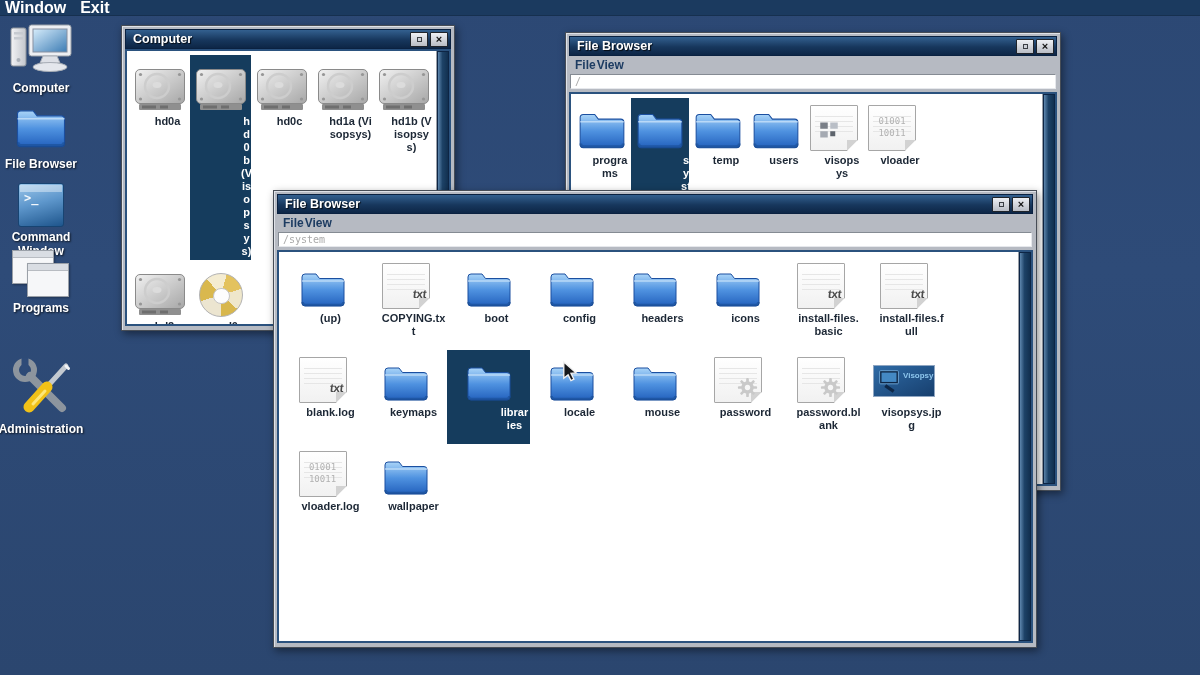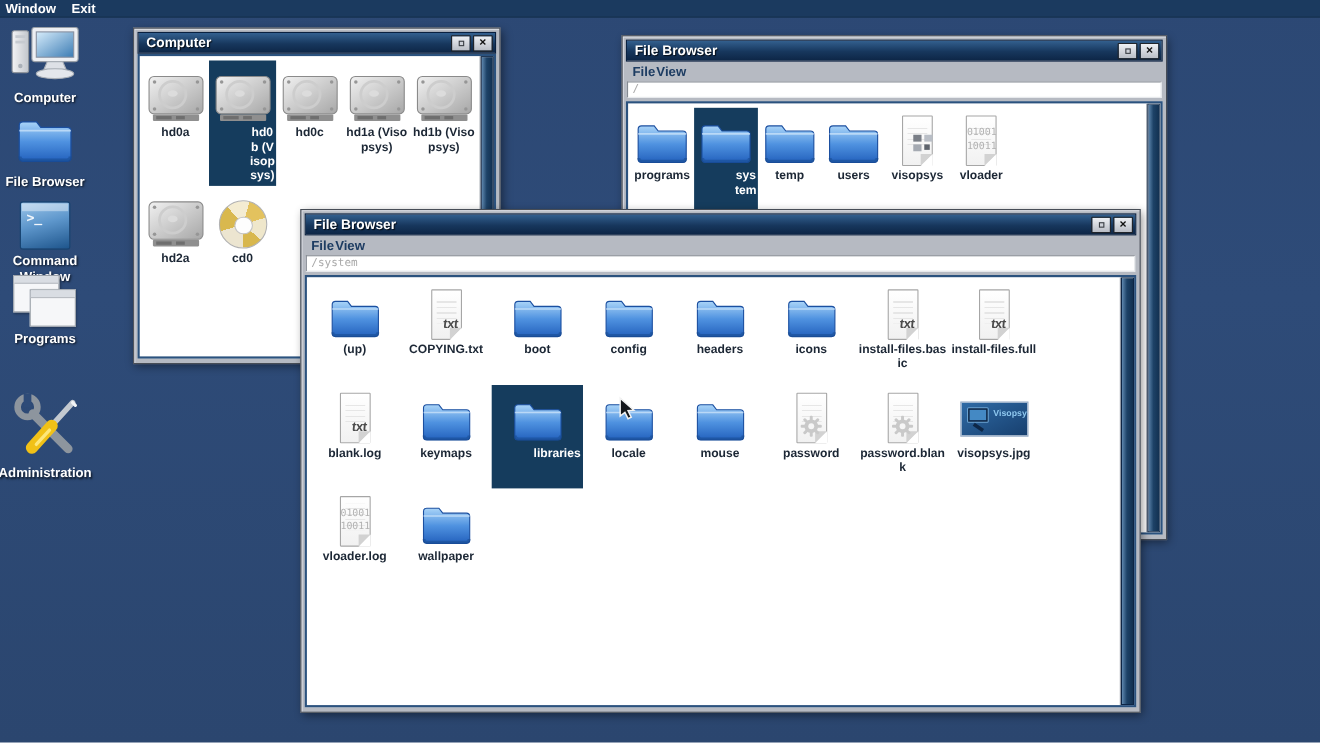--- a/index.html
+++ b/index.html
@@ -9,21 +9,21 @@
     background:linear-gradient(#2c4874, #2e4b78 40%, #2b466f);
     position:relative;
   }
 
   
   .topbar {
     position:absolute; left:0; top:0; width:1200px; height:16px;
     background:#1b3a5f; border-bottom:1px solid #16304f;
     display:flex; align-items:center; gap:14px; padding-left:5px;
   }
-  .topbar .menu-item { color:#fff; font-weight:bold; font-size:12px; cursor:default; }
+  .topbar .menu-item { color:#fff; font-weight:bold; font-size:16px; cursor:default; }
 
   
   .desktop-icon {
     position:absolute; left:0; width:82px;
     display:flex; flex-direction:column; align-items:center; gap:3px;
   }
   .dlabel {
     color:#fff; font-weight:bold; font-size:12px; text-align:center;
     line-height:1.18; text-shadow:1px 1px 2px rgba(0,0,0,.75);
   }
@@ -85,21 +85,21 @@
   }
 
   
   .fitem {
     display:flex; flex-direction:column; align-items:center;
     padding:3px 1px 2px 1px;
   }
   .fitem .ficon { height:50px; display:flex; align-items:flex-end; justify-content:center; }
   .fitem .flabel {
     margin-top:3px; font-weight:bold; font-size:11px; color:#1c2735;
-    text-align:center; line-height:1.18; word-break:break-all; max-width:100%;
+    text-align:center; line-height:1.18; word-break:break-all; max-width:100%;margin-left:16px;
   }
   .fitem.selected { background:#153c5d; }
   .fitem.selected .flabel { color:#fff;padding-left:36px; }
 
   #win-computer { left:121px; top:25px; width:334px; height:306px; z-index:1; }
   #win-computer .client { height:277px; }
   #win-computer .fitem { width:61px; min-height:102px; }
   #win-computer .ficon { height:54px; }
 
   #win-fb-root { left:565px; top:32px; width:496px; height:459px; z-index:2; }
@@ -120,21 +120,21 @@
     background:
       radial-gradient(circle, #fff 0 13%, #0000 13.5%),
       conic-gradient(from 210deg, #ece5d0 0 12%, #d9b84e 12% 30%, #f4ecd2 30% 46%,
                      #e3c25e 46% 62%, #efe7cb 62% 78%, #d8b74d 78% 92%, #ece5d0 92% 100%);
   }
   .cd::after {
     content:""; position:absolute; left:33%; top:33%; width:34%; height:34%;
     border-radius:50%; background:#fdfdfd; border:1px solid #c4c4c4;
   }
   .page {
-    position:relative; width:28px; height:46px;
+    position:relative; width:48px; height:46px;
     border:1px solid #a6a6a6; border-radius:1px;
     background:linear-gradient(#ffffff, #f1f1f1);
   }
   .page::before {
     content:""; position:absolute; left:4px; right:4px; top:6px; height:24px;
     background:repeating-linear-gradient(rgba(0,0,0,0) 0 4px, #e6e6e6 4px 5px);
   }
   .fold-w { position:absolute; right:-1px; bottom:-1px; width:0; height:0;
     border-bottom:11px solid #fff; border-left:11px solid transparent; }
   .fold-g { position:absolute; right:-1px; bottom:-1px; width:0; height:0;

